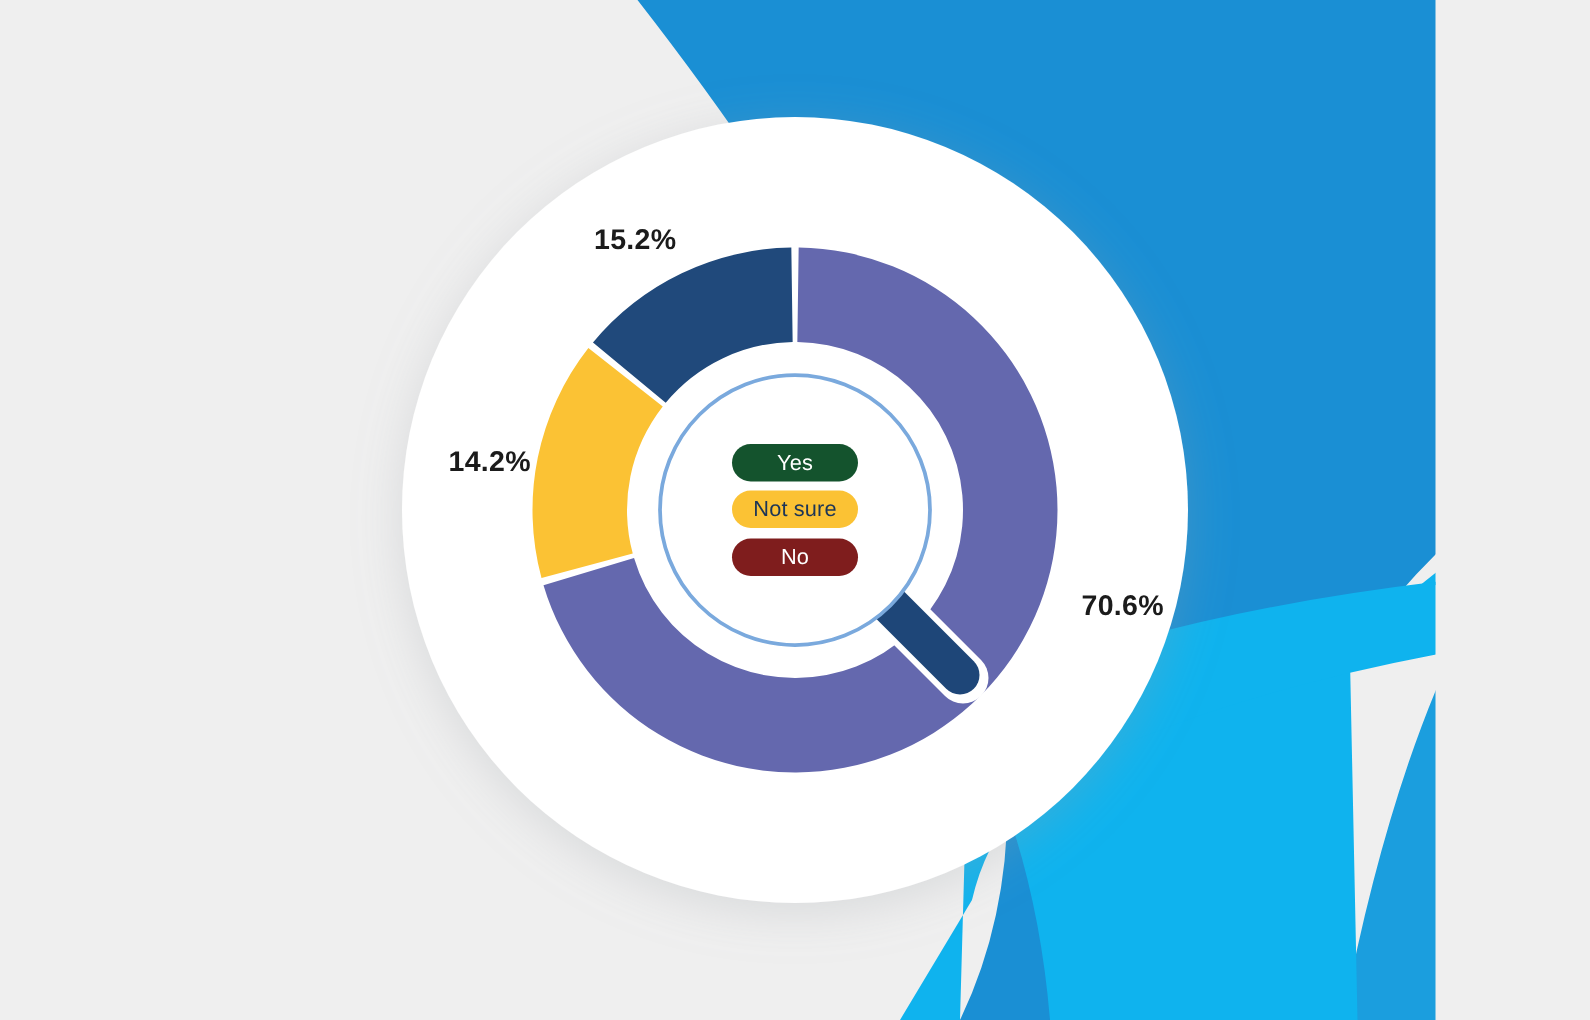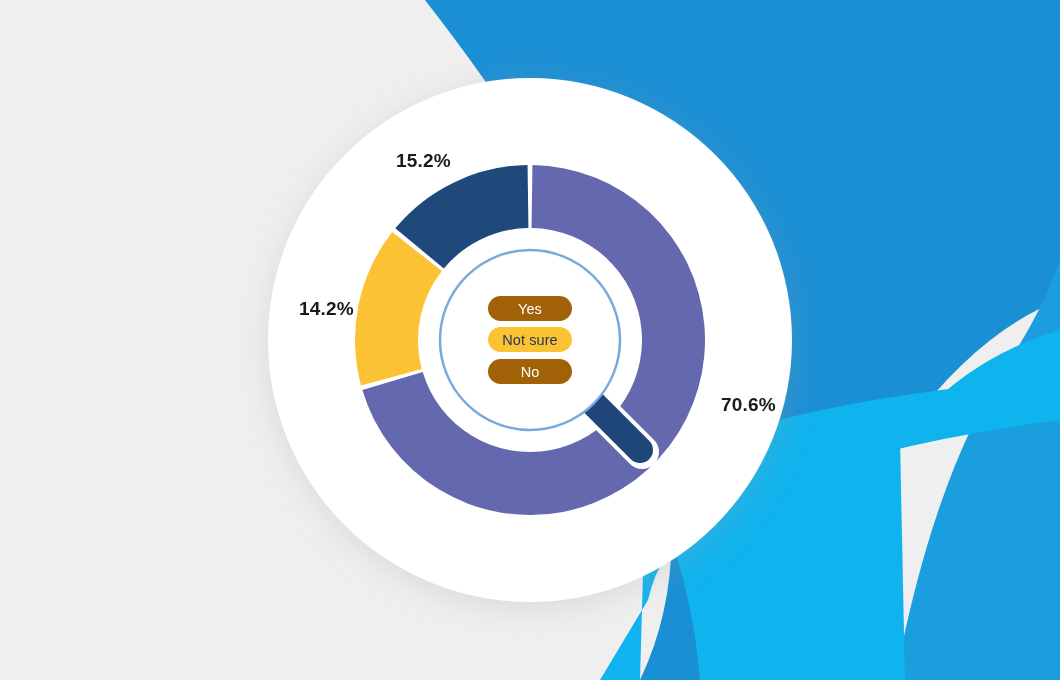--- a/index.html
+++ b/index.html
@@ -9,21 +9,21 @@
   }
   body {
     width: 1060px;
     height: 680px;
     background: #efefef;
     font-family: "Liberation Sans", sans-serif;
     overflow: hidden;
   }
   #stage {
     position: relative;
-    width: 1060px;
+    width: 957px;
     height: 680px;
     overflow: hidden;
     background: #efefef;
     text-decoration: underline;
   }
   .layer {
     position: absolute;
     top: 0;
     left: 0;
     width: 1060px;
@@ -116,19 +116,19 @@
 
     <circle cx="530" cy="340" r="90" fill="#ffffff" stroke="#7aa9dd" stroke-width="2.5"></circle>
   </svg>
 
   <div class="pct-label" id="lbl-not-sure" style="left: 396px; top: 150px;">15.2%</div>
 
   <div class="pct-label" id="lbl-no" style="left: 299px; top: 298px; text-align: center;">14.2%</div>
 
   <div class="pct-label" id="lbl-yes" style="left: 721px; top: 394px;">70.6%</div>
 
-  <div class="pill" id="pill-yes" style="background:#a16207;color:#ffffff;">Yes</div>
+  <div class="pill" id="pill-yes" style="background:#14532d;color:#ffffff;">Yes</div>
 
   <div class="pill" id="pill-not-sure" style="background:#fbc234;color:#1c3557;">Not sure</div>
 
-  <div class="pill" id="pill-no" style="background:#a16207;color:#ffffff;">No</div>
+  <div class="pill" id="pill-no" style="background:#7f1d1d;color:#ffffff;">No</div>
 
 </div>
 
 </body></html>

